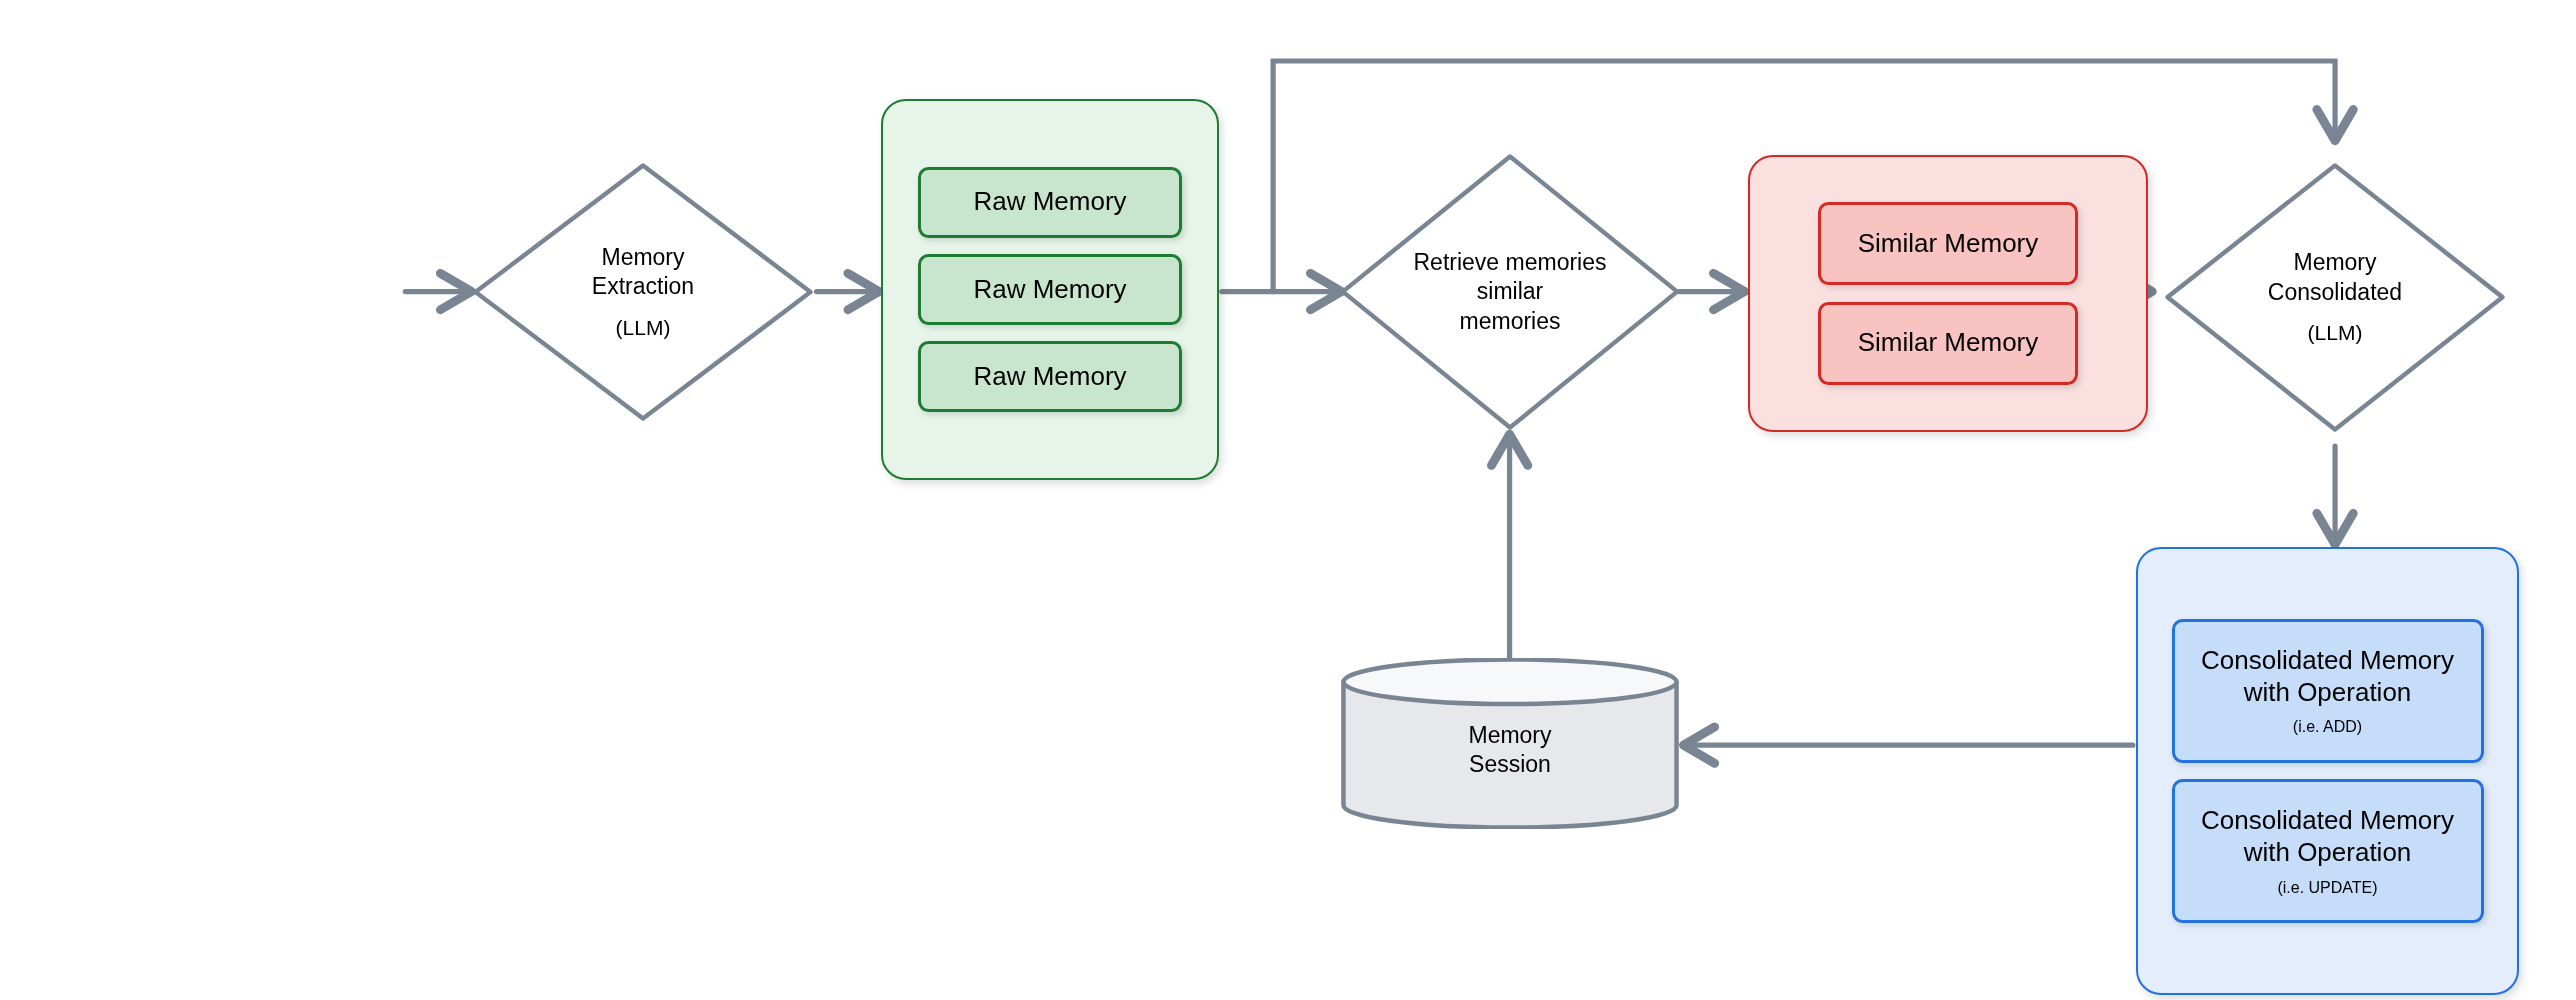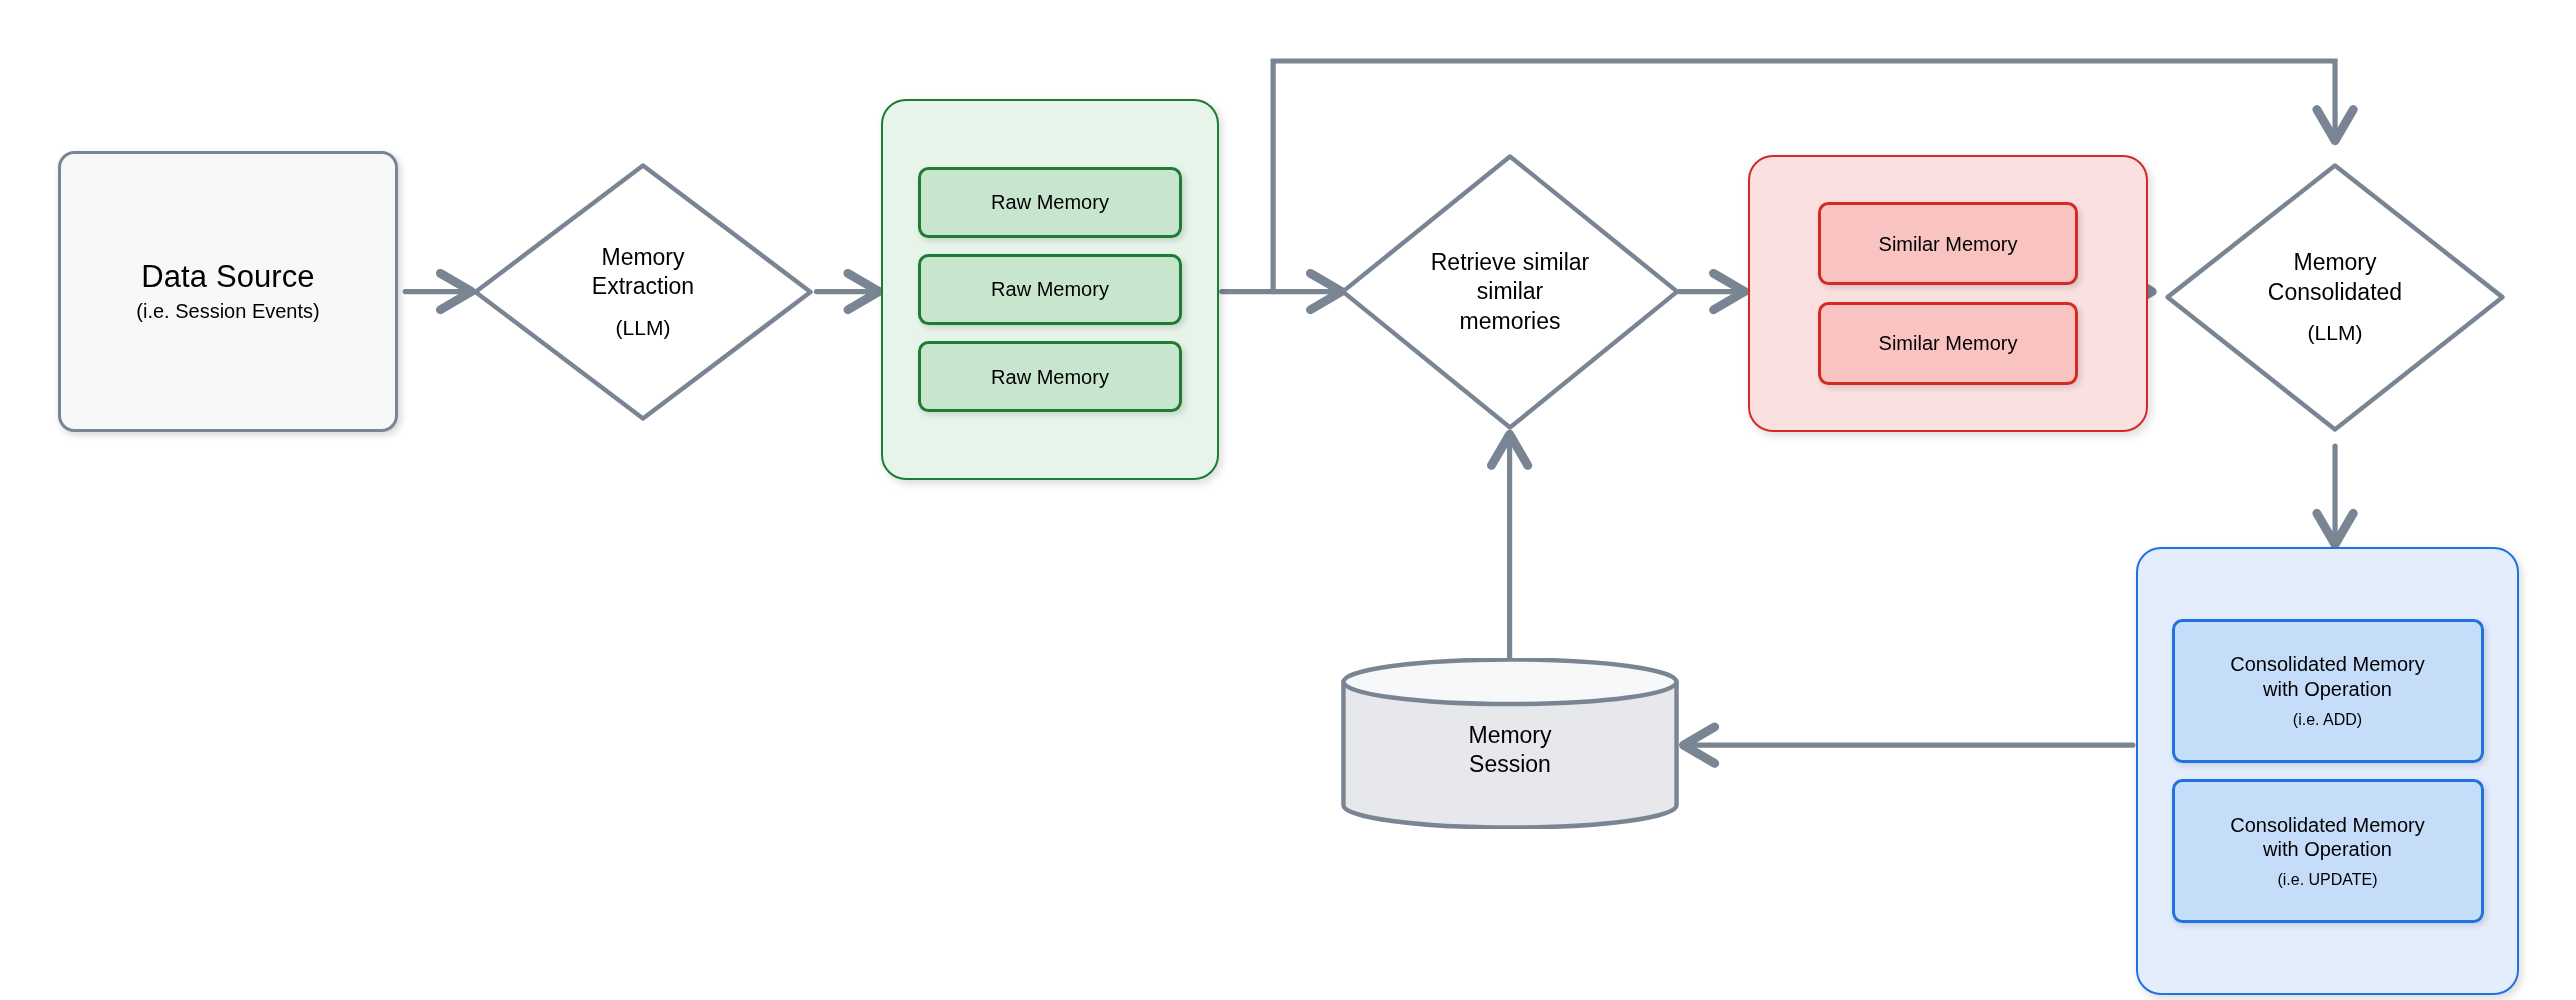--- a/index.html
+++ b/index.html
@@ -42,21 +42,21 @@
   .group.blue{background:#e4edfb;border:2.2px solid #1f72e0;border-radius:25px;gap:16.4px;}
 
   .chip{
     box-sizing:border-box;display:flex;flex-direction:column;
     align-items:center;justify-content:center;text-align:center;color:#000;
     box-shadow:2.2px 3px 6.7px rgba(0,0,0,0.13);
   }
   .chip.green{background:#c8e6cd;border:3.7px solid #1e7b32;border-radius:10.4px;}
   .chip.red{background:#f8c3c0;border:3.7px solid #d32a25;border-radius:10.4px;}
   .chip.blue{background:#c6ddfa;border:3.7px solid #1f72e0;border-radius:10.4px;}
-  .chip-main{font-size:20px;line-height:1.22;}
+  .chip-main{font-size:26px;line-height:1.22;}
   .chip-sub{font-size:16px;line-height:1.22;margin-top:9px;}
 
   
   .cyl{position:absolute;}
   .cyl svg{position:absolute;left:0;top:0;}
   .cyl-label{
     position:absolute;left:0;top:0;width:100%;height:100%;
     display:flex;flex-direction:column;align-items:center;justify-content:center;
     text-align:center;color:#000;font-size:23px;line-height:1.25;padding-top:12px;box-sizing:border-box;
   }
@@ -88,24 +88,20 @@
       <line x1="2808" y1="392" x2="2890" y2="392" marker-end="url(#arrowhead)"></line>
 
       <line x1="3140" y1="600" x2="3140" y2="728" marker-end="url(#arrowhead)"></line>
 
       <line x1="2868" y1="1002" x2="2268" y2="1002" marker-end="url(#arrowhead)"></line>
 
       <line x1="2030" y1="900" x2="2030" y2="588" marker-end="url(#arrowhead)"></line>
     </g>
   </svg>
 
-  <div class="node rect-node" style="left:58px;top:151px;width:340px;height:281px;">
-    <div class="rect-title">Data Source</div>
-    <div class="rect-sub">(i.e. Session Events)</div>
-  </div>
 
   <div class="diamond-wrap" style="left:468px;top:158px;width:350px;height:268px;">
     <svg class="diamond-shape" viewBox="0 0 470 360">
       <path d="M235,10 L460,180 L235,350 L10,180 Z" fill="#ffffff" stroke="#7a8594" stroke-width="6" stroke-linejoin="round"></path>
     </svg>
     <div class="diamond-label">
       <div class="dl-main">Memory</div>
       <div class="dl-main">Extraction</div>
       <div class="dl-sub">(LLM)</div>
     </div>
@@ -121,21 +117,21 @@
     <div class="chip green" style="width:264px;height:71px;">
       <div class="chip-main">Raw Memory</div>
     </div>
   </div>
 
   <div class="diamond-wrap" style="left:1335px;top:149px;width:350px;height:286px;">
     <svg class="diamond-shape" viewBox="0 0 470 385">
       <path d="M235,10 L460,192 L235,375 L10,192 Z" fill="#ffffff" stroke="#7a8594" stroke-width="6" stroke-linejoin="round"></path>
     </svg>
     <div class="diamond-label">
-      <div class="dl-main">Retrieve similar</div>
+      <div class="dl-main">Retrieve memories</div>
       <div class="dl-main">similar</div>
       <div class="dl-main">memories</div>
     </div>
   </div>
 
   <div class="group red" style="left:1748px;top:155px;width:400px;height:277px;">
     <div class="chip red" style="width:260px;height:83px;">
       <div class="chip-main">Similar Memory</div>
     </div>
     <div class="chip red" style="width:260px;height:83px;">

